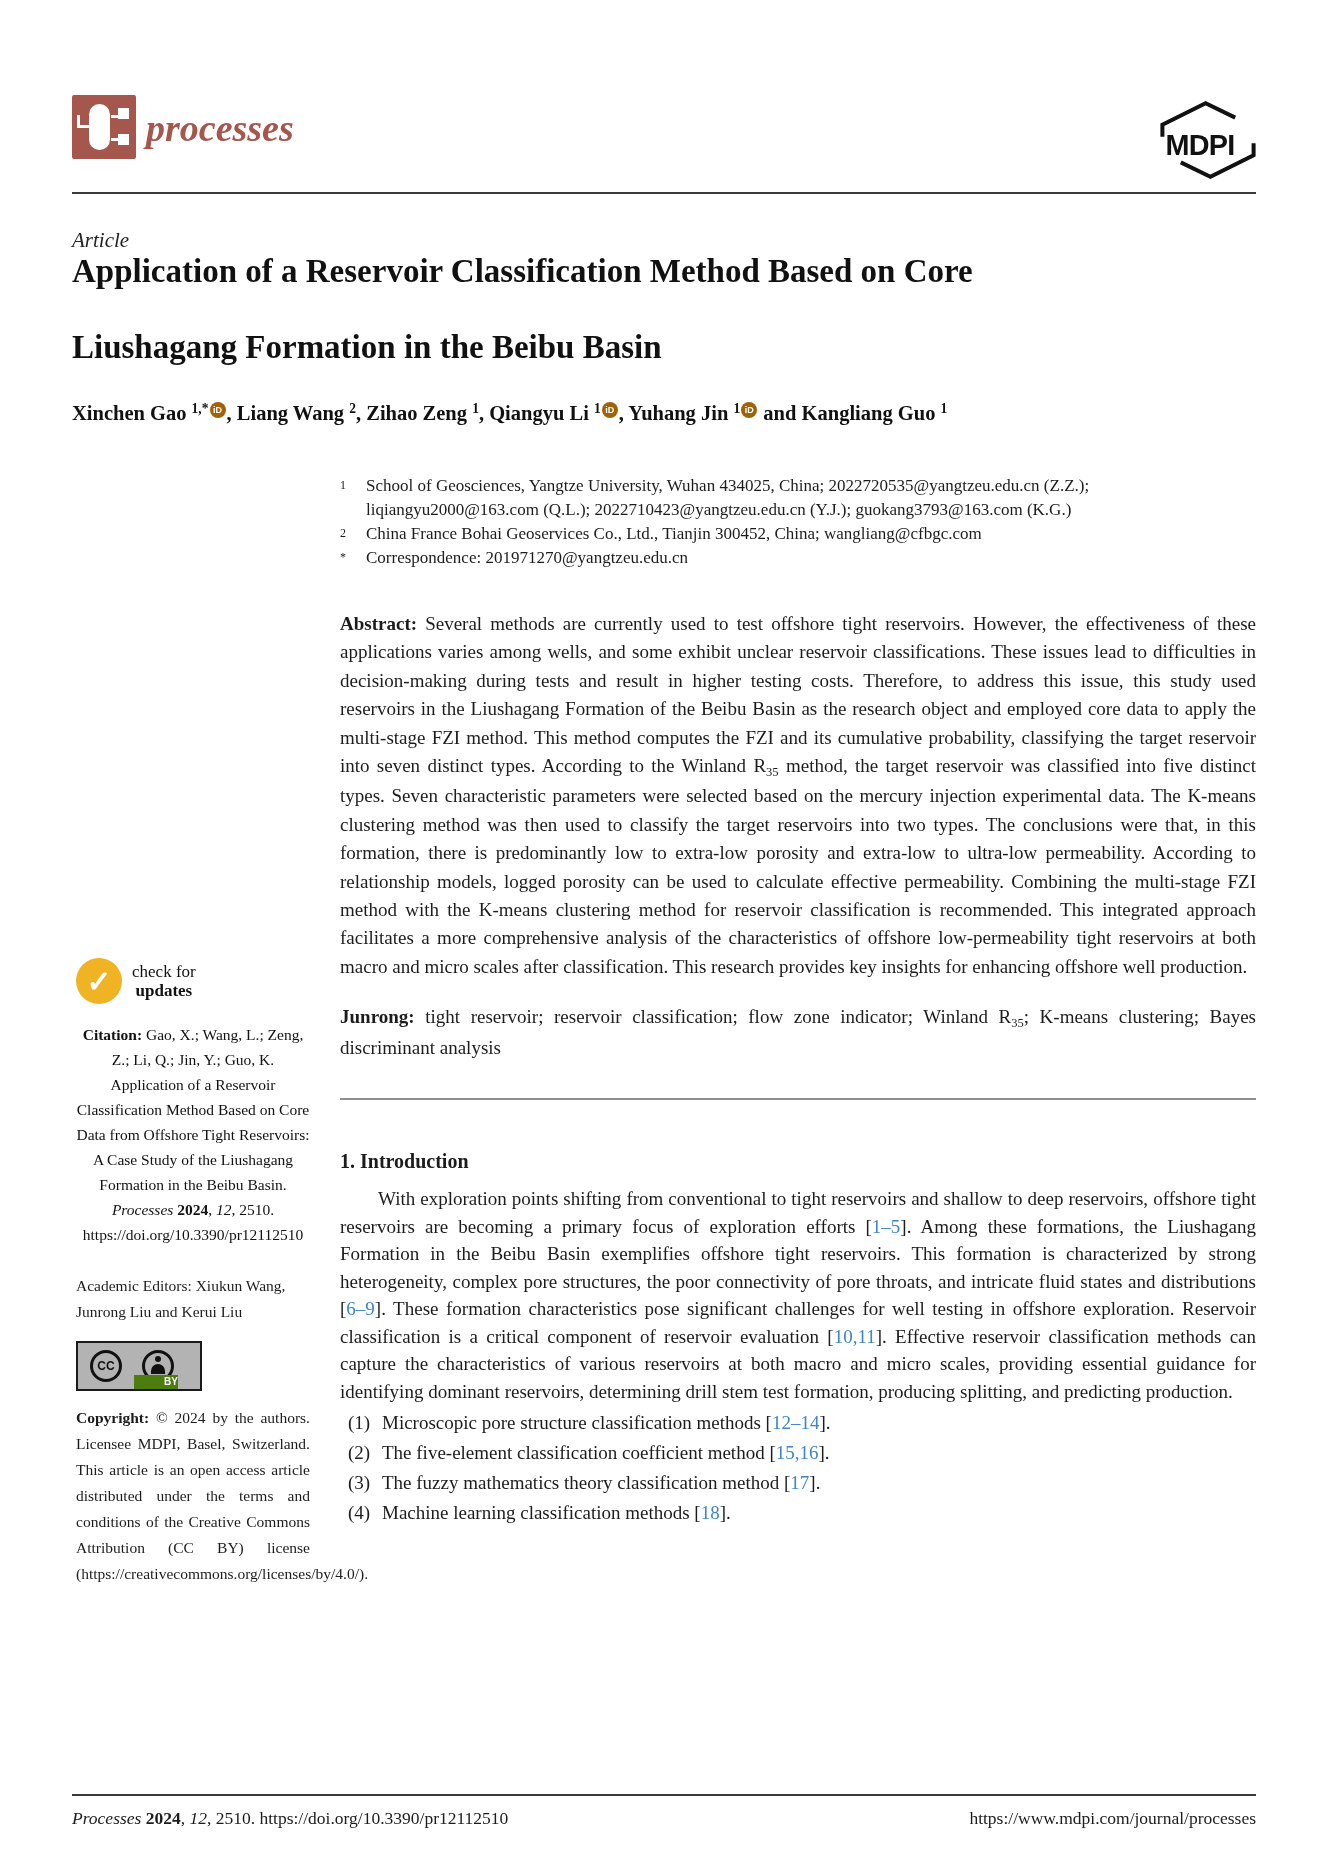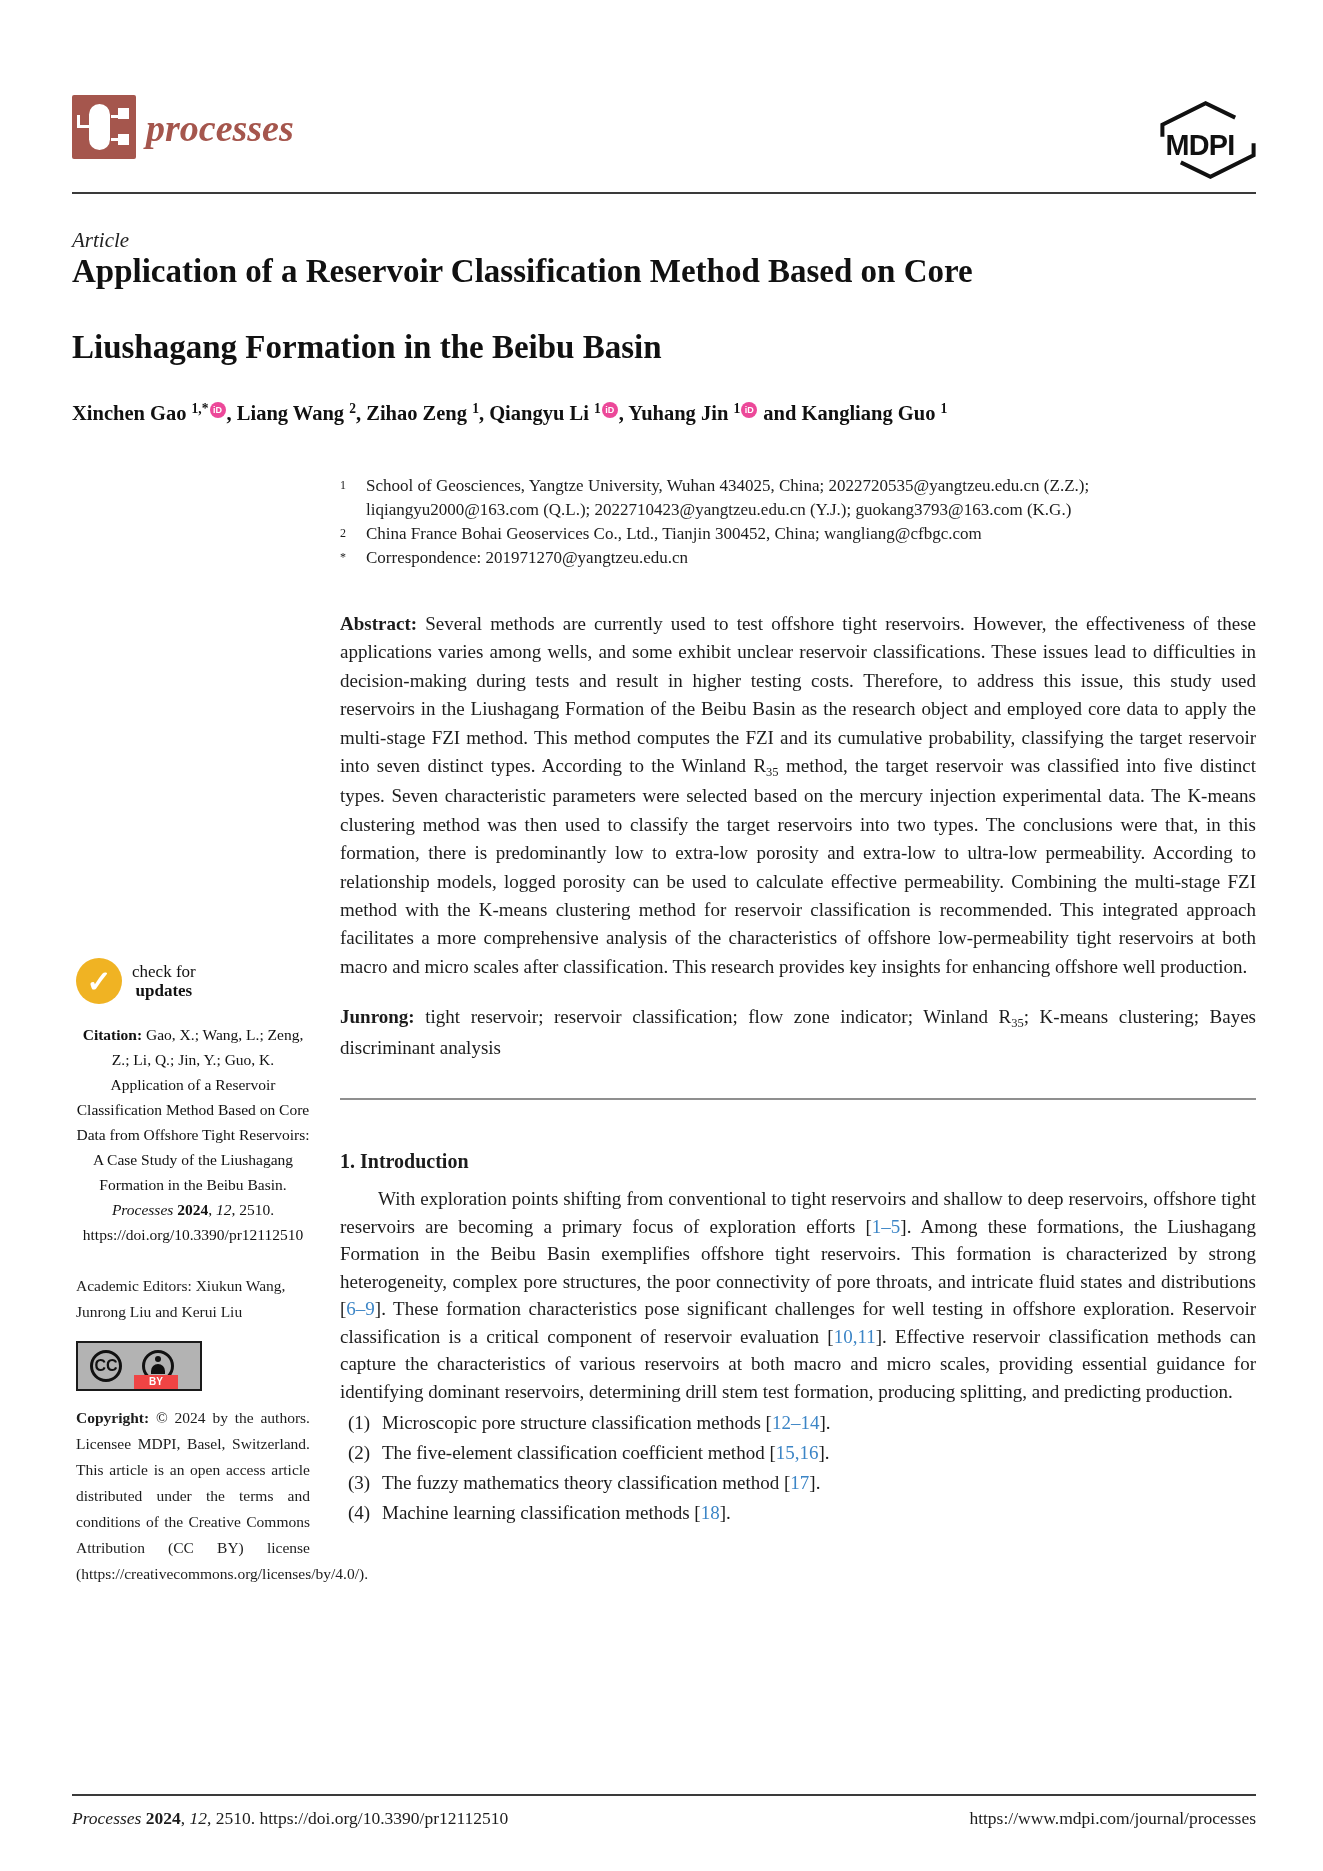--- a/index.html
+++ b/index.html
@@ -48,40 +48,40 @@
                 align-items:center;justify-content:center;font-size:30px;font-weight:bold;
                 font-family:"Liberation Sans",sans-serif;}
   .badge-text{margin-left:10px;font-family:Liberation Serif, serif;font-size:17px;line-height:19px;color:#111;text-align:center;}
   .badge-line2{font-weight:bold;}
   .citation{margin-top:18px;font-size:15.5px;line-height:25px;color:#111;text-align:center;}
   .editors{margin-top:26px;font-size:15.5px;line-height:26px;}
   .dates{margin-top:24px;font-size:15.5px;line-height:27px;}
   .cc-badge{margin-top:16px;position:relative;width:122px;height:46px;background:#b3b3b3;border:2px solid #1a1a1a;}
   .cc-circle{position:absolute;top:7px;width:26px;height:26px;border:3px solid #111;border-radius:50%;
              display:flex;align-items:center;justify-content:center;background:transparent;}
-  .cc-c1{left:12px;font-family:"Liberation Sans",sans-serif;font-size:16px;font-weight:bold;color:#111;}
+  .cc-c1{left:12px;font-family:"Liberation Sans",sans-serif;font-size:12px;font-weight:bold;color:#111;}
   .cc-c2{left:64px;}
   .person-head{position:absolute;left:10px;top:3px;width:6px;height:6px;border-radius:50%;background:#111;}
   .person-body{position:absolute;left:6px;top:11px;width:14px;height:10px;border-radius:7px 7px 0 0;background:#111;}
-  .cc-by-strip{position:absolute;left:56px;bottom:0;width:44px;height:14px;background:#ef4444;color:#fff;
-               font-family:"Liberation Sans",sans-serif;font-size:10px;font-weight:bold;text-align:center;line-height:14px;}
+  .cc-by-strip{position:absolute;left:56px;bottom:0;width:44px;height:14px;background:#4d7c0f;color:#fff;
+               font-family:"Liberation Sans",sans-serif;font-size:10px;font-weight:bold;text-align:right;line-height:14px;}
   .copyright{margin-top:14px;font-size:15.5px;line-height:26px;text-align:justify;}
 
   
   .footer-rule{position:absolute;left:72px;top:1794px;width:1184px;height:2px;background:#3a3a3a;}
   .footer-left{position:absolute;left:72px;top:1808px;font-size:17.5px;}
   .footer-right{position:absolute;right:67px;top:1808px;font-size:17.5px;}
 
   
   .p-b{font-weight:bold;}
   .p-i{font-style:italic;}
   .p-sup{font-size:66%;position:relative;top:-0.5em;}
   .p-sub{font-size:66%;position:relative;top:0.28em;}
   .p-link{color:#3c85c6;cursor:pointer;}
-  .p-orcid{display:inline-block;width:16px;height:16px;border-radius:50%;background:#ec4899;color:#fff;
+  .p-orcid{display:inline-block;width:16px;height:16px;border-radius:50%;background:#a16207;color:#fff;
            font-family:"Liberation Sans",sans-serif;font-size:9px;font-weight:bold;text-align:center;
            line-height:16px;position:relative;top:-7px;margin:0 1px;cursor:pointer;}
 </style>
 </head>
 <body>
 
 <div class="page">
 
   <div class="logo-square">
     <div class="logo-capsule"></div>

